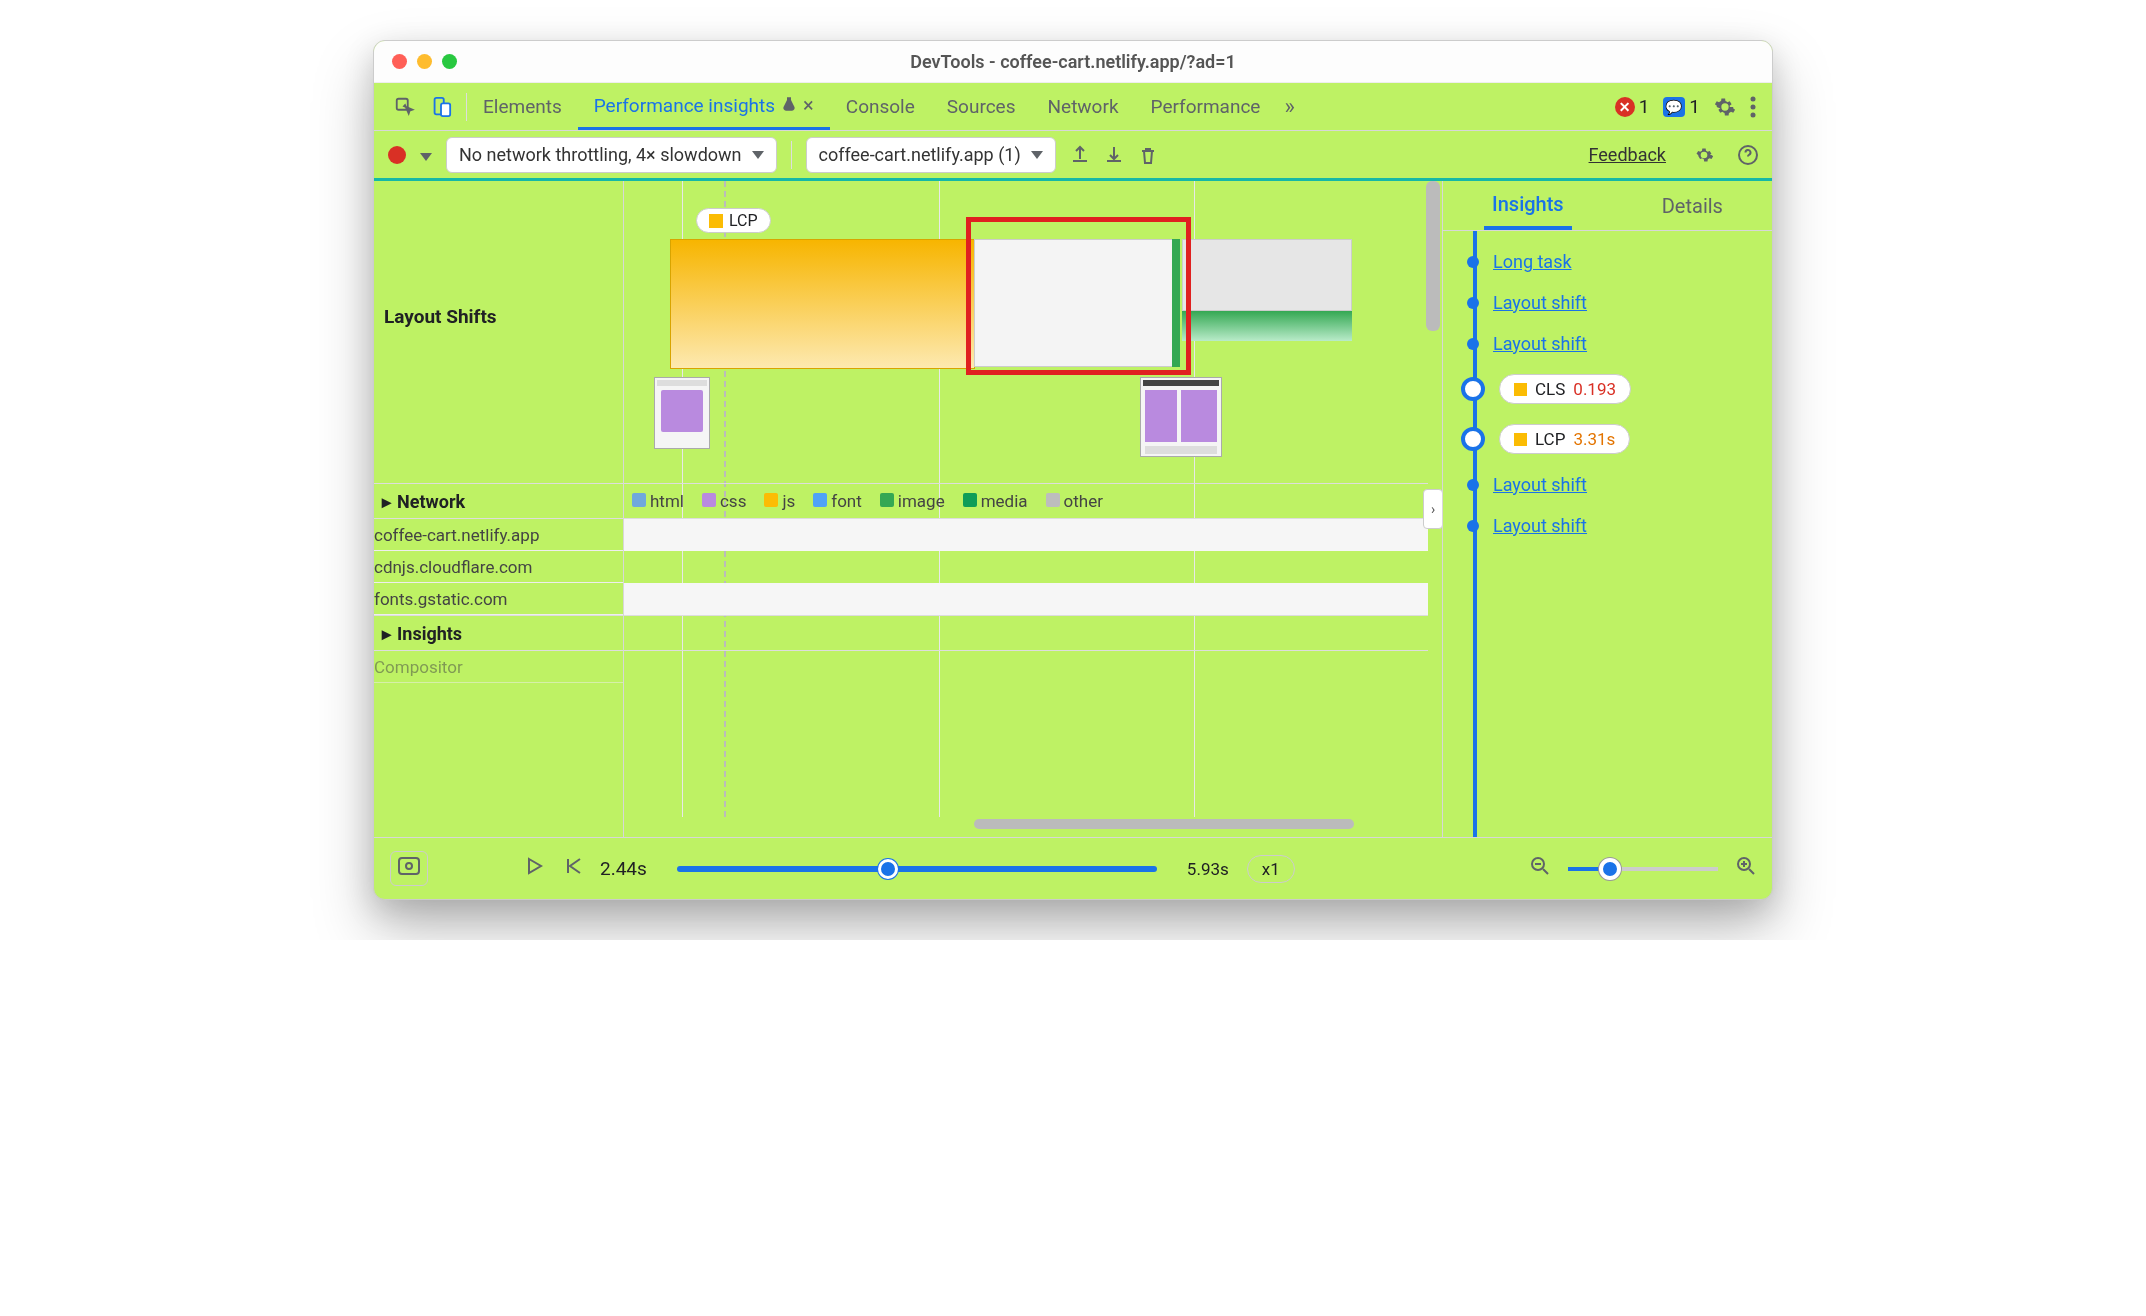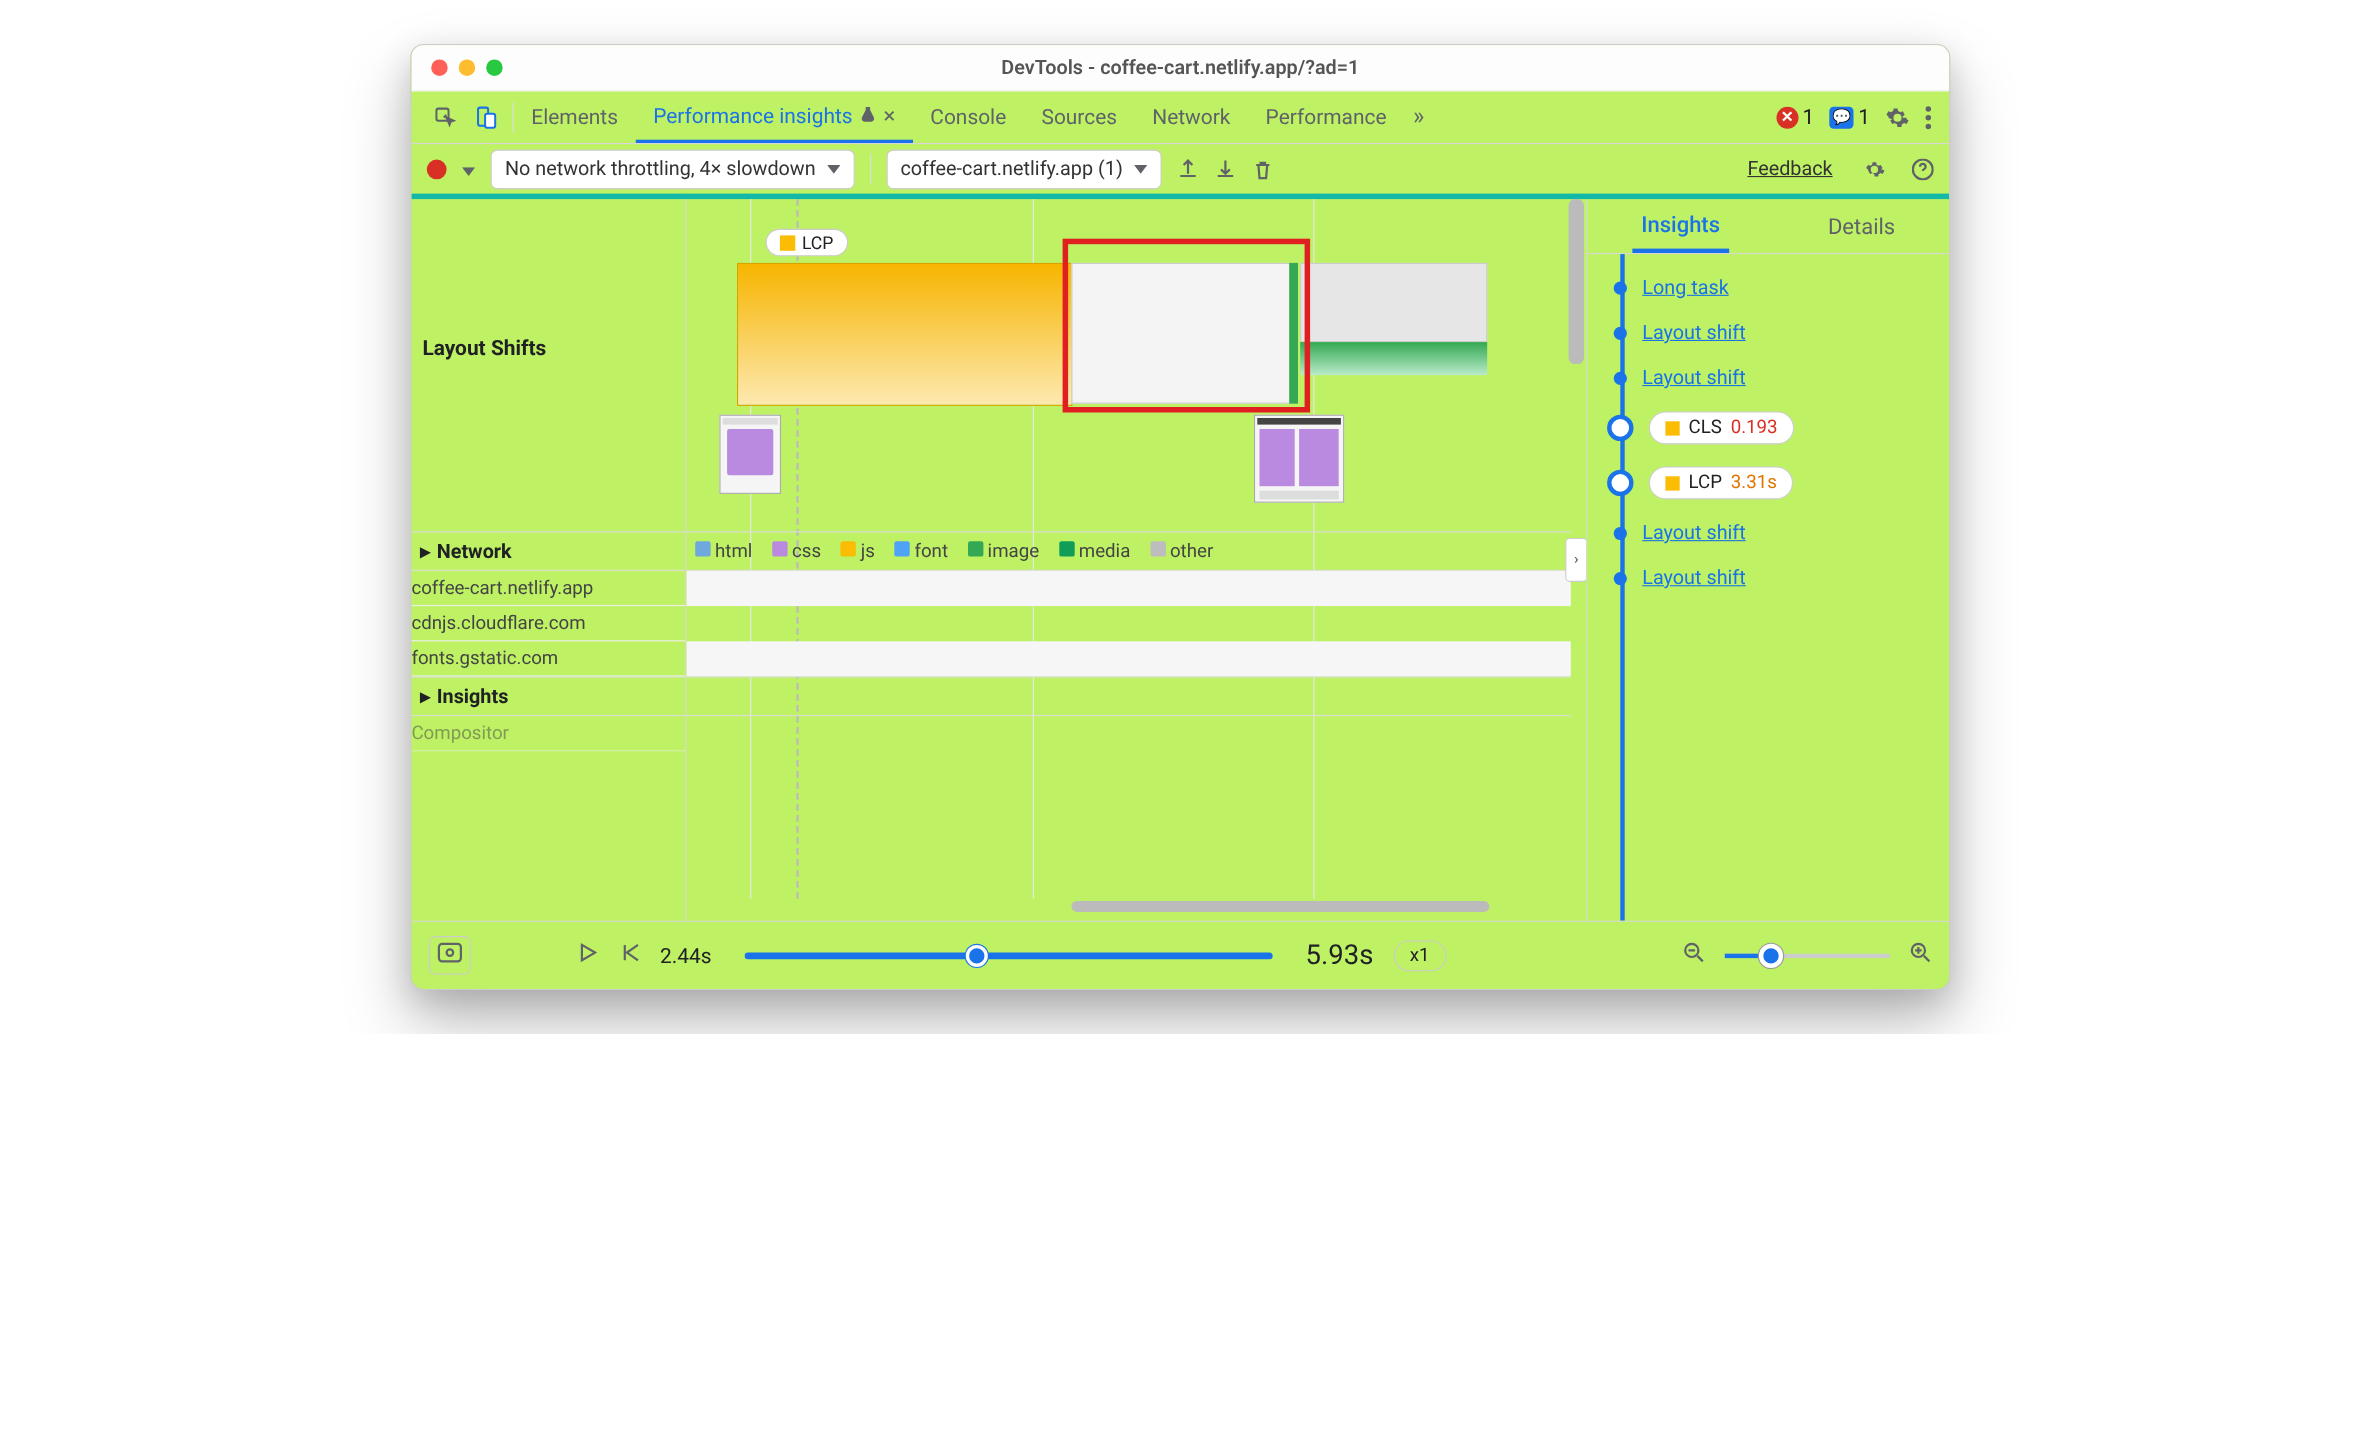--- a/index.html
+++ b/index.html
@@ -17,21 +17,21 @@
   .sep { width: 1px; height: 28px; background: #ddd; }
   .tab { padding: 0 16px; height: 100%; display: flex; align-items: center; color: #5f6368; font-size: 19px; cursor: pointer; gap: 6px; }
   .tab.active { color: #1a73e8; border-bottom: 3px solid #1a73e8; }
   .dt-right { margin-left: auto; display: flex; align-items: center; gap: 14px; padding-right: 16px; }
   .badge-err { display:inline-flex; align-items:center; gap:4px; }
   .badge-errcircle { background:#d93025; color:#fff; border-radius:50%; width:20px; height:20px; display:flex; align-items:center; justify-content:center;font-size:14px;font-weight:700;}
   .badge-msg { display:inline-flex; align-items:center; gap:4px;}
   .badge-msgsq { background:#1a73e8; color:#fff; border-radius:4px; width:22px; height:20px; display:flex; align-items:center; justify-content:center;font-size:14px;}
   .icon-btn svg { display:block; }
   
-  .dt-toolbar { height: 50px; display: flex; align-items: center; border-bottom: 5px solid #14b8a6; padding: 0 14px; gap: 14px; }
+  .dt-toolbar { height: 50px; display: flex; align-items: center; border-bottom: 3px solid #14b8a6; padding: 0 14px; gap: 14px; }
   .record-btn { width: 18px; height: 18px; background: #d93025; border-radius: 50%; }
   .dropdown { border: 1px solid #ccc; border-radius: 6px; height: 36px; display: flex; align-items: center; padding: 0 12px; gap: 10px; font-size: 18px; color: #333; background: #fff; }
   .feedback { margin-left: auto; text-decoration: underline; color: #333; font-size: 18px; }
   
   .main { flex: 1; display: flex; min-height: 0; }
   .left { flex: 1; min-width: 0; display: flex; flex-direction: column; position: relative; }
   .right { width: 330px; border-left: 1px solid #d7d7d7; display: flex; flex-direction: column; }
   
   .timeline-area { flex: 1; display: flex; position: relative; min-height: 0; overflow: hidden; }
   .row-labels { width: 250px; border-right: 1px solid #d7d7d7; display: flex; flex-direction: column; }
@@ -330,21 +330,21 @@
     <span><svg width="20" height="20" fill="none" stroke="#5f6368" stroke-width="2">
           <path d="M5 3l12 7-12 7V3z"></path>
         </svg></span>
     <span><svg width="20" height="20" fill="none" stroke="#5f6368" stroke-width="2">
           <path d="M6 3v14M18 3 8 10l10 7"></path>
         </svg></span>
     <span style="font-size:19px;">2.44s</span>
     <div class="range-track">
       <div class="range-thumb" style="left:44%;"></div>
     </div>
-    <span style="font-size:25px;">5.93s</span>
+    <span style="font-size:17px;">5.93s</span>
     <span class="x1">x1</span>
     <span style="flex:1"></span>
     <span><svg width="20" height="20" fill="none" stroke="#5f6368" stroke-width="2">
           <circle cx="8" cy="8" r="6"></circle>
           <path d="M5 8h6M13 13l5 5"></path>
         </svg></span>
     <div class="zoom-track">
       <div class="zoom-fill"></div>
       <div class="zoom-thumb"></div>
     </div>

